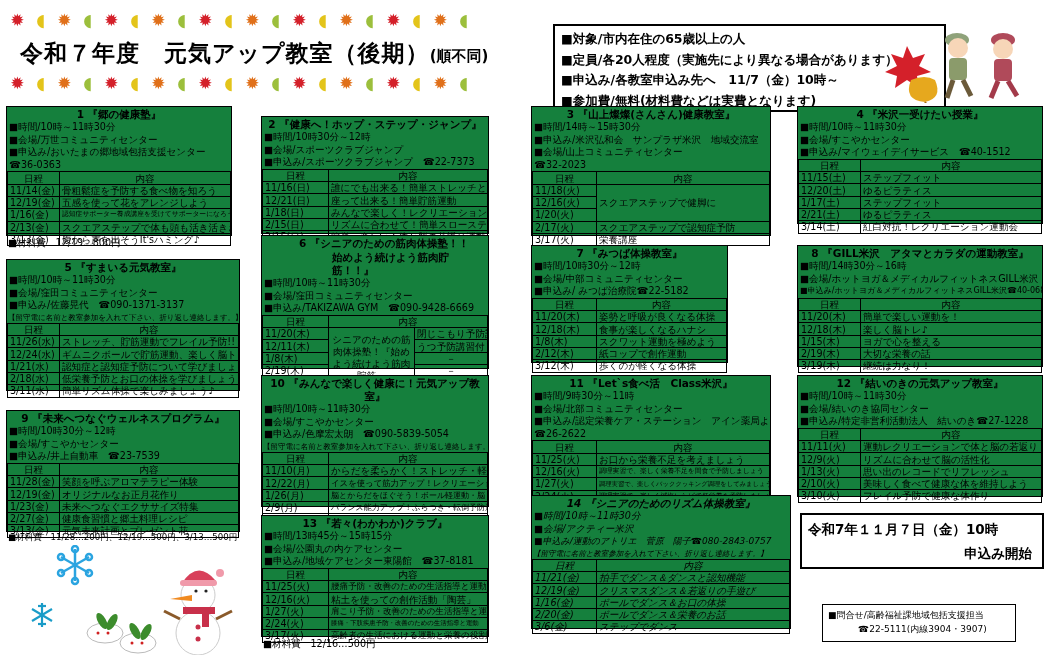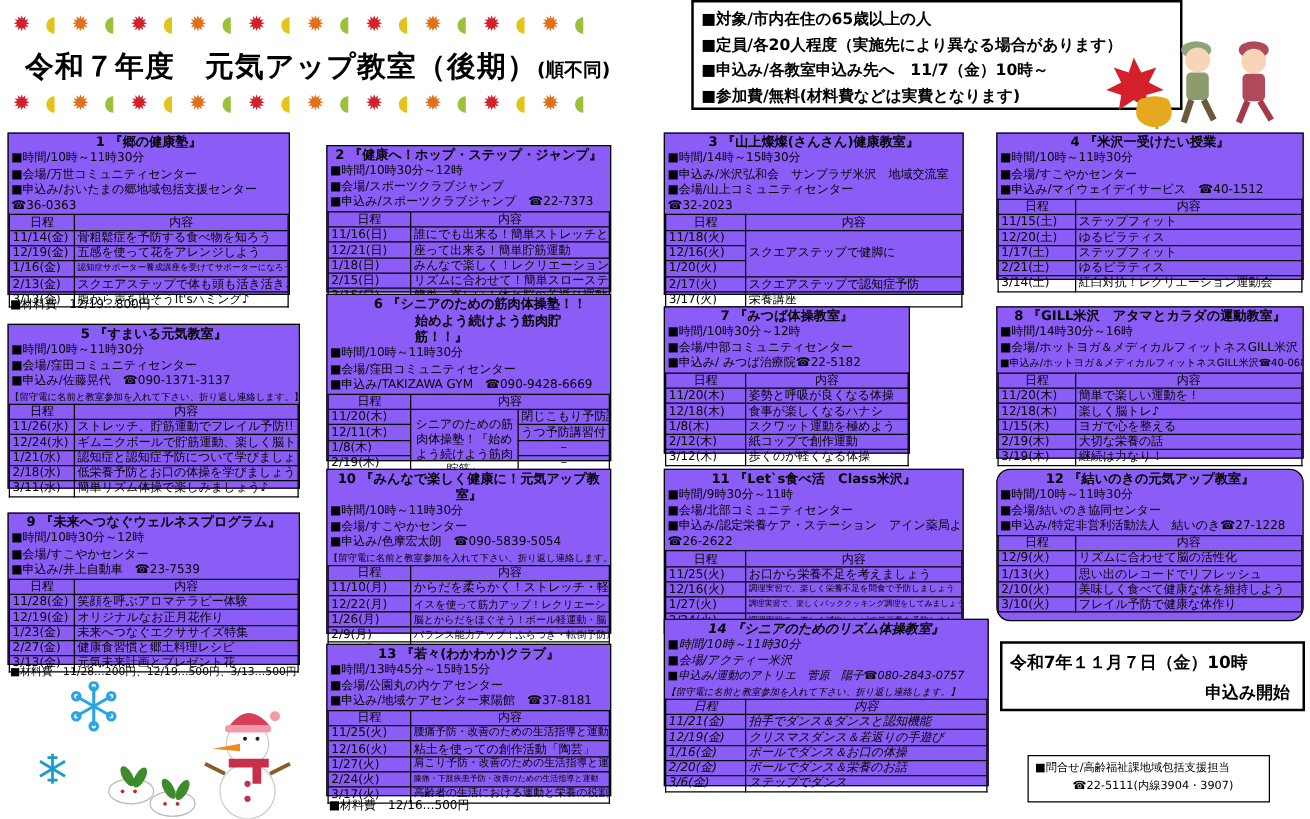--- a/index.html
+++ b/index.html
@@ -2,22 +2,22 @@
 <html><head>
 <meta charset="utf-8">
 <style>
   html,body{margin:0;padding:0;background:#fff;}
   body{width:1048px;height:655px;position:relative;overflow:hidden;font-family:"DejaVu Sans","Liberation Sans",sans-serif;color:#000;}
   .abs{position:absolute;}
   .leaves{position:absolute;left:6px;height:22px;display:flex;gap:1px;font-size:17px;line-height:22px;letter-spacing:0;}
   .leaf{display:inline-block;width:22.5px;text-align:center;}
   .title{position:absolute;left:20px;top:38px;font-weight:bold;font-size:23px;letter-spacing:1px;white-space:nowrap;text-align:right;}
   .title .sub{font-size:15px;letter-spacing:0;}
-  .infobox{position:absolute;left:553px;top:0;width:393px;height:88px;border:2px solid #000;box-sizing:border-box;padding:3px 6px;font-weight:bold;font-size:12.5px;line-height:20.5px;white-space:nowrap;}
-  .card{position:absolute;border:1.5px solid #000;box-sizing:border-box;font-size:9.6px;background:#8b5cf6;}
+  .infobox{position:absolute;left:553px;top:24px;width:393px;height:88px;border:2px solid #000;box-sizing:border-box;padding:3px 6px;font-weight:bold;font-size:12.5px;line-height:20.5px;white-space:nowrap;}
+  .card{position:absolute;border:1.5px solid #000;box-sizing:border-box;font-size:9.6px;background:#15803d;}
   .card .ct{font-weight:bold;text-align:center;font-size:10.5px;line-height:13px;padding-top:1px;}
   .card .ln{line-height:12.6px;padding-left:2px;white-space:nowrap;overflow:hidden;}
   .card .note{font-size:7.5px;line-height:11px;white-space:nowrap;overflow:hidden;padding-left:1px;}
   .card table{border-collapse:collapse;width:100%;table-layout:fixed;}
   .card td{border:1.3px solid #000;padding:0 2px;height:11.3px;line-height:11px;white-space:nowrap;overflow:hidden;font-size:9.6px;}
   .card td.h{text-align:center;}
   .card td.sm{font-size:6.8px;}
   .card td.center{text-align:center;white-space:normal;line-height:12px;}
   .fee{position:absolute;font-size:9.6px;white-space:nowrap;}
   .startbox{position:absolute;left:800px;top:513px;width:244px;height:56px;border:2px solid #000;box-sizing:border-box;font-weight:bold;font-size:13.5px;}
@@ -537,34 +537,38 @@
           <td class="sm">調理実習で、楽しく減塩レシピで低栄養を予防しましょう</td>
         </tr>
     <tr>
           <td>3/17(火)</td>
           <td>運動を通して、食べることを考えましょう</td>
         </tr>
   </tbody>
     </table>
 </div>
 
-<div class="card" style="left:797px;top:375px;width:246px;height:122px;border-radius:11px;">
+<div class="card" style="left:797px;top:375px;width:246px;height:122px;">
   <div class="ct">12 『結いのきの元気アップ教室』</div>
   <div class="ln">■時間/10時～11時30分</div>
   <div class="ln">■会場/結いのき協同センター</div>
   <div class="ln">■申込み/特定非営利活動法人　結いのき☎27-1228</div>
   <table>
       <colgroup>
         <col style="width:62px">
         <col>
       </colgroup>
     <tbody>
         <tr>
           <td class="h">日程</td>
           <td class="h">内容</td>
+        </tr>
+    <tr>
+          <td>11/11(火)</td>
+          <td>運動レクリエーションで体と脳の若返り</td>
         </tr>
     <tr>
           <td>12/9(火)</td>
           <td>リズムに合わせて脳の活性化</td>
         </tr>
     <tr>
           <td>1/13(火)</td>
           <td>思い出のレコードでリフレッシュ</td>
         </tr>
     <tr>

